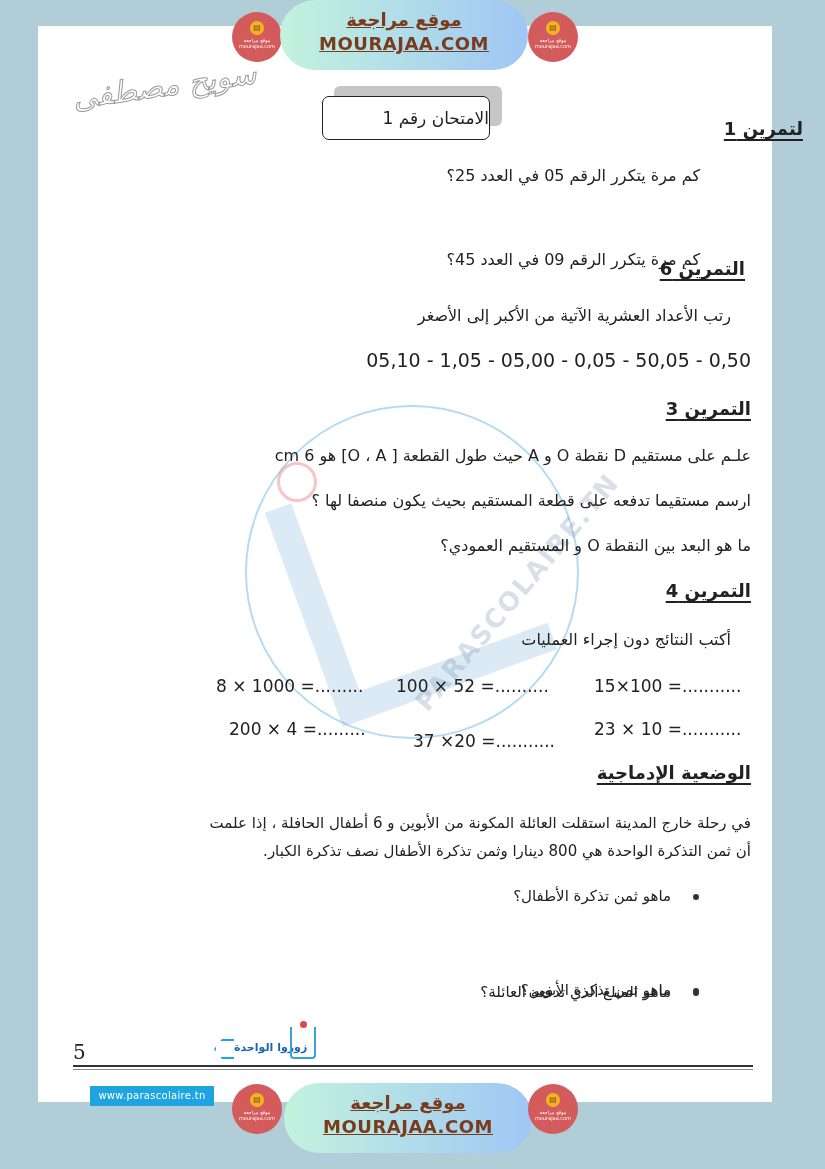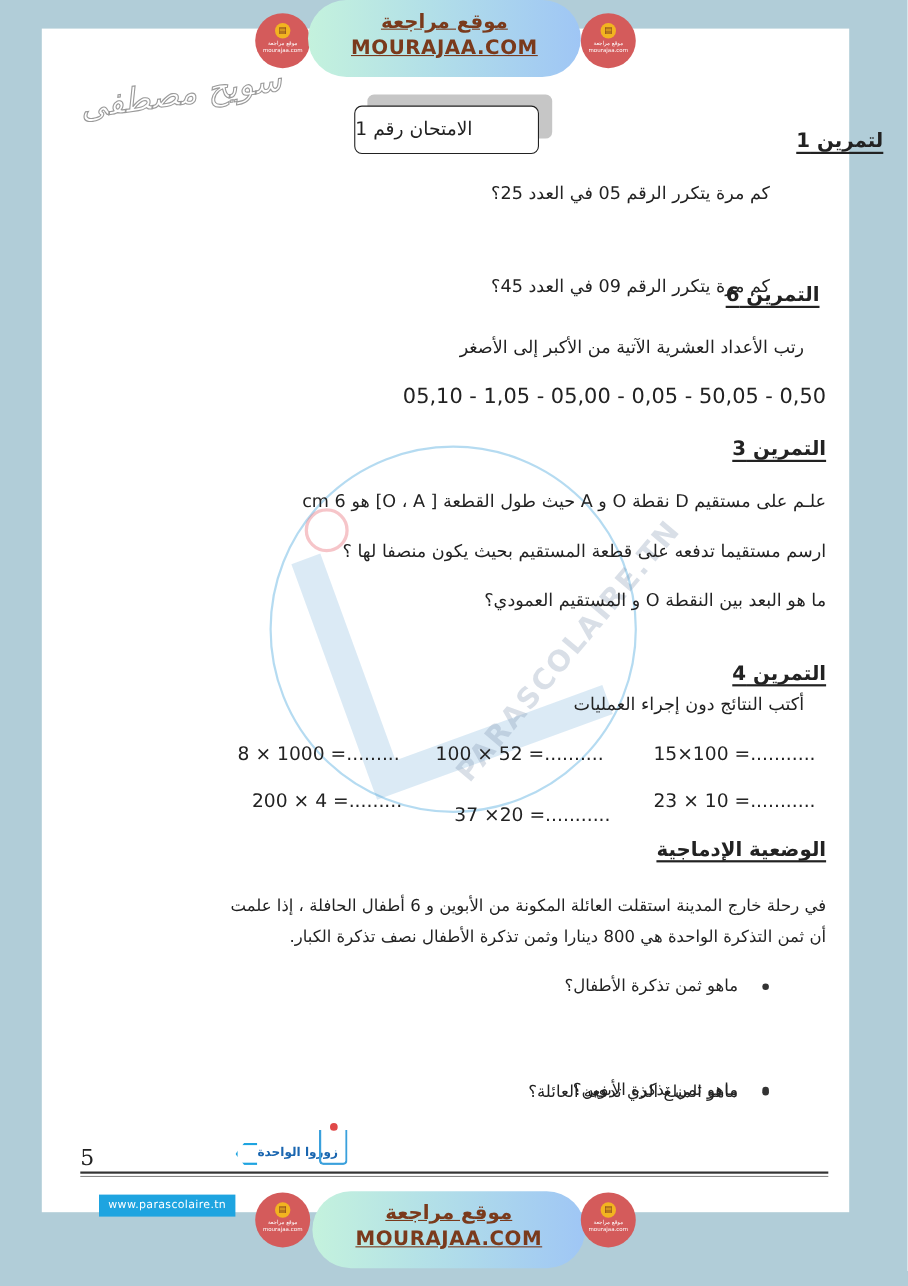--- a/index.html
+++ b/index.html
@@ -43,21 +43,21 @@
   .title-box {
     position: absolute; left: 322px; top: 96px; width: 168px; height: 44px;
   }
   .title-box .shadow {
     position: absolute; left: 12px; top: -10px; width: 168px; height: 40px;
     background: #c6c6c6; border-radius: 6px;
   }
   .title-box .box {
     position: absolute; left: 0; top: 0; width: 166px; height: 42px;
     background: #fff; border: 1.5px solid #222; border-radius: 7px;
-    text-align: left; line-height: 42px; font-size: 17px;
+    text-align: right; line-height: 42px; font-size: 17px;
   }
 
   .heading {
     position: absolute; right: 22px; font-size: 18px; font-weight: bold;
     text-decoration: underline; text-underline-offset: 4px; text-decoration-thickness: 2px;
     direction: rtl; color: #222;
   }
   .line {
     position: absolute; font-size: 16px; direction: rtl; color: #222; white-space: nowrap;
   }
@@ -149,21 +149,21 @@
 
 <div class="heading" style="top:258px; right:80px;">التمرين 6</div>
 <div class="line" style="right:94px; top:306px;text-align:right;">رتب الأعداد العشرية الآتية من الأكبر إلى الأصغر</div>
 <div class="line num-line" style="right:74px; top:349px;">05,10 - 1,05 - 05,00 -  0,05  -  50,05 - 0,50</div>
 
 <div class="heading" style="top:398px; right:74px;">التمرين 3</div>
 <div class="line" style="right:74px; top:446px;">علـم على مستقيم D نقطة O و A حيث طول القطعة [ O ، A] هو  6 cm</div>
 <div class="line" style="right:74px; top:491px;">ارسم مستقيما تدفعه على قطعة المستقيم بحيث يكون منصفا لها ؟</div>
 <div class="line" style="right:74px; top:536px;">ما هو البعد بين النقطة  O و المستقيم العمودي؟</div>
 
-<div class="heading" style="top:602px; right:74px;">التمرين 4</div>
+<div class="heading" style="top:580px; right:74px;">التمرين 4</div>
 <div class="line" style="right:94px; top:630px;">أكتب النتائج دون إجراء العمليات</div>
 <div class="op" style="left:216px; top:676px;">8 × 1000 =.........</div>
 <div class="op" style="left:396px; top:676px;">100 × 52 =..........</div>
 <div class="op" style="left:594px; top:676px;">15×100 =...........</div>
 <div class="op" style="left:229px; top:719px;">200 × 4 =.........</div>
 <div class="op" style="left:413px; top:719px;margin-top:12px;">37 ×20 =...........</div>
 <div class="op" style="left:594px; top:719px;">23 × 10 =...........</div>
 
 <div class="heading" style="top:762px; right:74px;">الوضعية الإدماجية</div>
 <div class="line" style="right:74px; top:814px; font-size:15px;">في رحلة خارج المدينة استقلت العائلة المكونة من الأبوين و 6 أطفال الحافلة ، إذا علمت</div>

